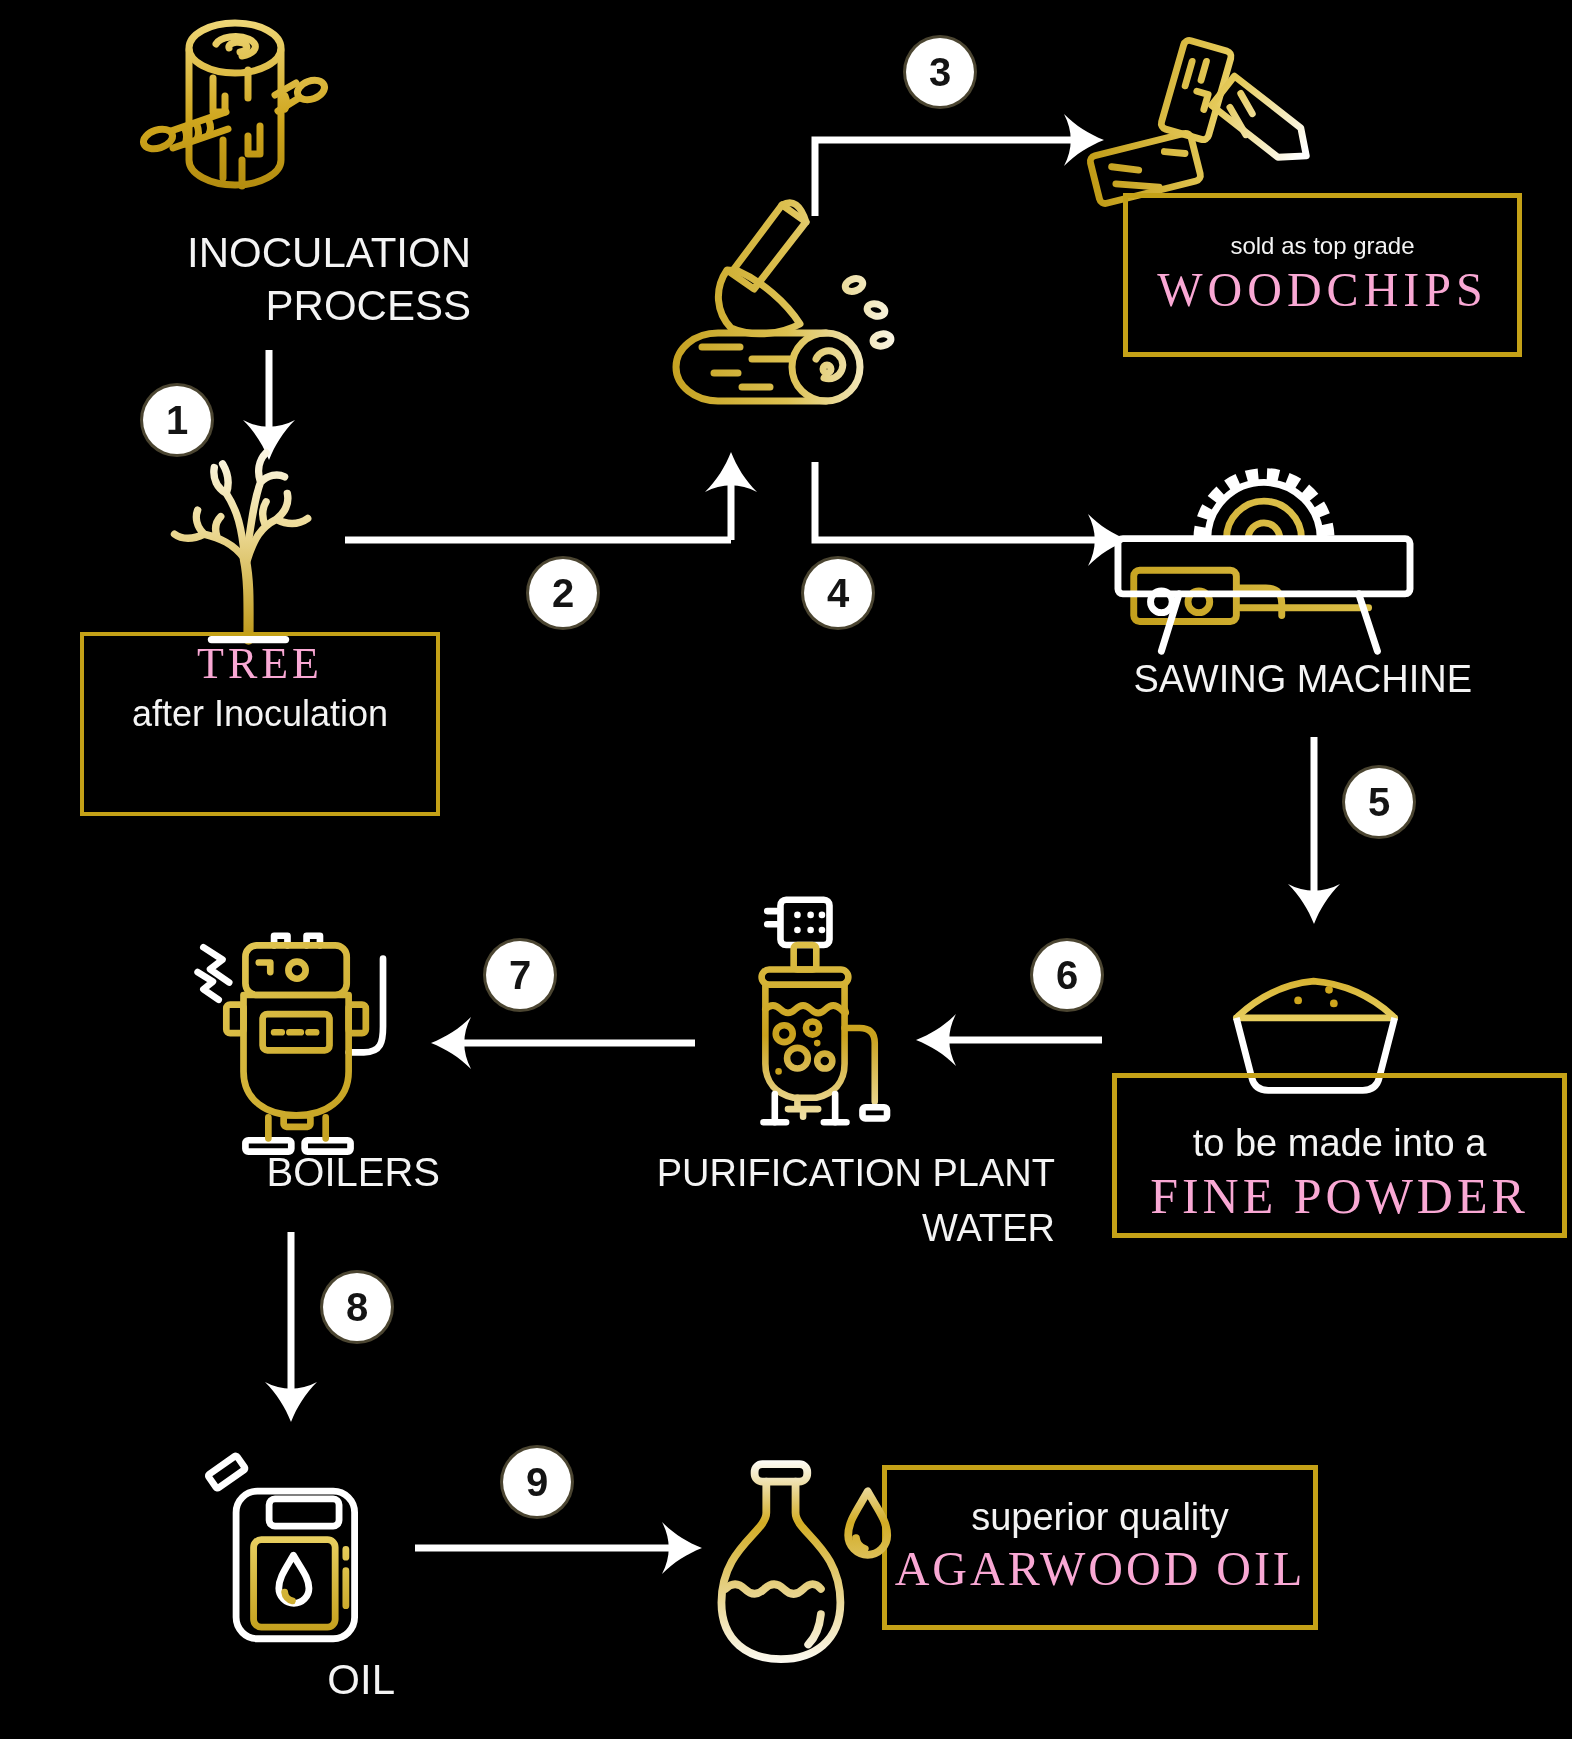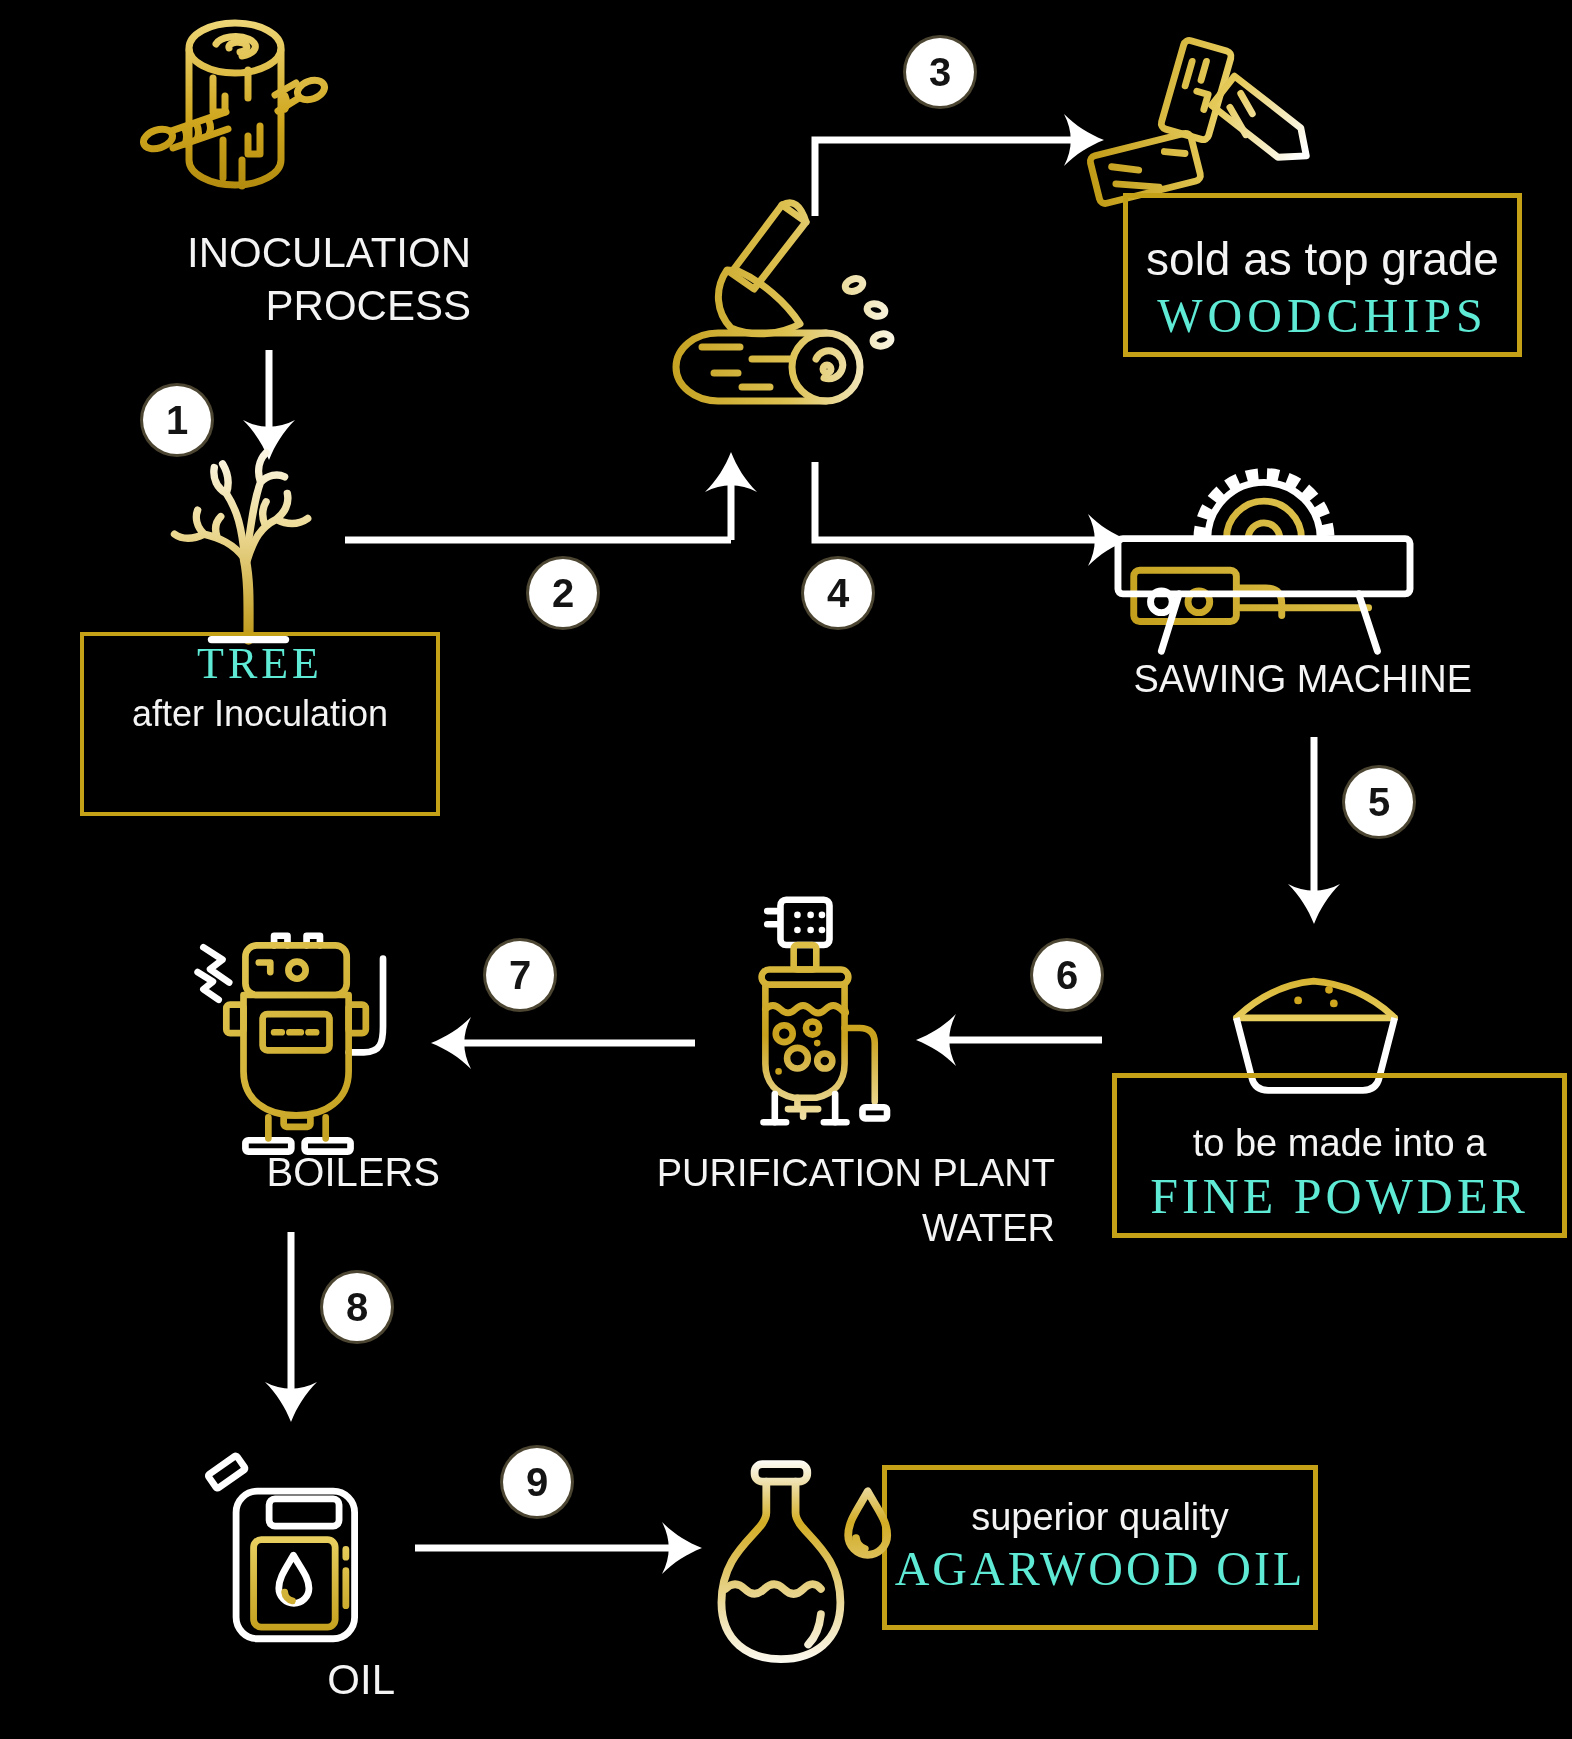--- a/index.html
+++ b/index.html
@@ -1,21 +1,21 @@
 <!DOCTYPE html>
 <html><head>
 <meta charset="utf-8">
 <style>
   html,body{margin:0;padding:0;background:#000;}
   .stage{position:relative;width:1572px;height:1739px;background:#000;overflow:hidden;
          font-family:"Liberation Sans",sans-serif;}
   .abs{position:absolute;}
   .lbl{color:#f4f4f4;text-align:right;line-height:1.32;}
   .lbl-sans{font-family:"Liberation Sans",sans-serif;font-weight:400;}
-  .serif{font-family:"Liberation Serif",serif;font-weight:400;color:#5eead4;}
+  .serif{font-family:"Liberation Serif",serif;font-weight:400;color:#f9a8d4;}
   .gold-box{border:5px solid #c4a117;box-sizing:border-box;text-align:center;color:#f4f4f4;}
   .badge{width:68px;height:68px;border-radius:50%;background:#ffffff;color:#141414;
          display:flex;align-items:center;justify-content:center;
          font:700 40px "Liberation Sans",sans-serif;
          box-shadow:0 0 0 3px rgba(214,198,140,.35);}
   svg{display:block;overflow:visible;}
   .arrows{pointer-events:none;}
 </style>
 </head>
 <body>
@@ -151,21 +151,21 @@
         <rect x="96" y="14" width="50" height="94" rx="6"></rect>
         <path d="M109,34 v26 M123,30 v20 M122,62 h12 v16"></path>
       </g>
       <g transform="rotate(38 190 96)">
         <path d="M136,76 h86 l22,19 -22,19 h-86 z"></path>
         <path d="M152,86 l22,9 M152,104 l30,12"></path>
       </g>
     </g>
   </svg>
   <div class="abs gold-box" style="left:1123px;top:193px;width:399px;height:164px;padding-top:34px">
-    <div class="lbl-sans" style="font-size:46px">sold as top grade</div>
+    <div class="lbl-sans" style="font-size:24px">sold as top grade</div>
     <div class="serif" style="font-size:48px;letter-spacing:5px;margin-top:2px">WOODCHIPS</div>
   </div>
 
   <svg class="abs" style="left:1098px;top:438px" width="330" height="222" viewBox="0 0 330 225" xmlns="http://www.w3.org/2000/svg">
     <defs>
         <linearGradient id="gSaw" x1="0" y1="225" x2="260" y2="0" gradientUnits="userSpaceOnUse">
       <stop offset="0" stop-color="#bd9710"></stop>
           <stop offset="1" stop-color="#e8cf60"></stop>
     </linearGradient>
       </defs>

